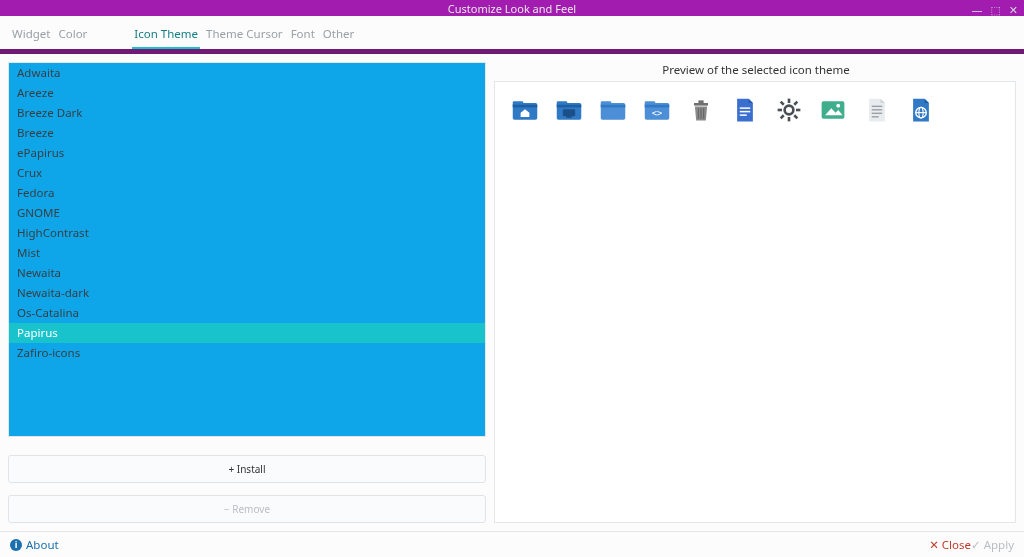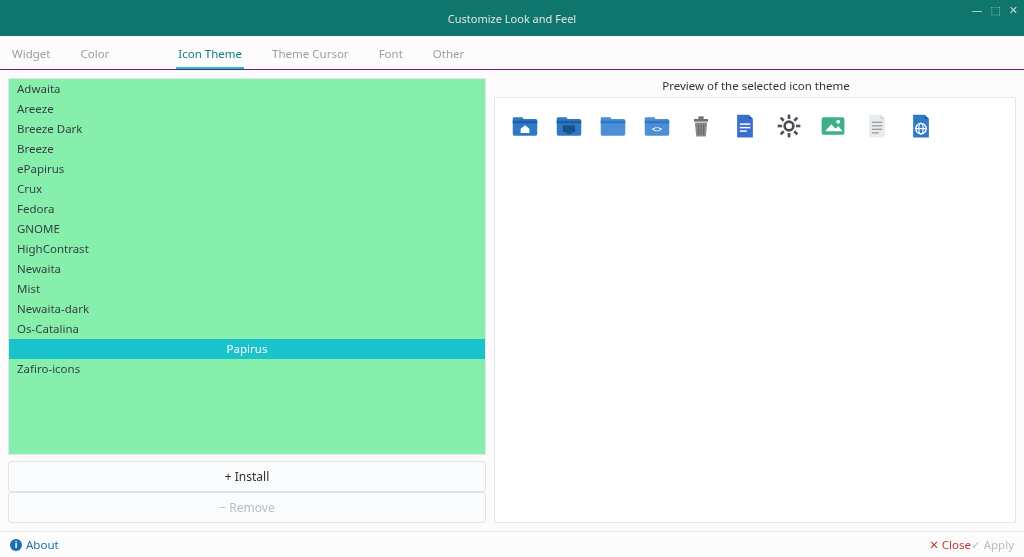--- a/index.html
+++ b/index.html
@@ -1,28 +1,28 @@
 <!DOCTYPE html>
 <html><head>
 <meta charset="utf-8">
 <style>
   * { box-sizing: border-box; margin: 0; padding: 0; }
   body { font-family: "Segoe UI", "Noto Sans", Arial, sans-serif; font-size: 12px; color: #333; background: #fcfcfc; width: 1024px; height: 557px; overflow: hidden; display: flex; flex-direction: column; }
-  .titlebar { background: #0f766e; color: #e6e6e6; height: 36px; display: flex; align-items: center; justify-content: center; position: relative; font-size: 11px; }
+  .titlebar { background: #a21caf; color: #e6e6e6; height: 16px; display: flex; align-items: center; justify-content: center; position: relative; font-size: 11px; }
   .titlebar .wincontrols { position: absolute; right: 6px; top: 0; height: 18px; display: flex; align-items: center; gap: 8px; color: #cfd6da; }
   .titlebar .wincontrols span { cursor: pointer; font-size: 11px; line-height: 1; }
-  .tabs { display: flex; gap: 26px; padding: 6px 10px 0 10px; border-bottom: 1px solid #701a75; font-size: 11.5px; }
+  .tabs { display: flex; gap: 4px; padding: 6px 10px 0 10px; border-bottom: 5px solid #701a75; font-size: 11.5px; }
   .tab { padding: 4px 2px 6px 2px; color: #9aa0a6; cursor: pointer; border-bottom: 2px solid transparent; }
   .tab.active { color: #127e84; border-bottom: 2px solid #19c3cc; margin-left: 39px; }
   .content { flex: 1; display: flex; gap: 8px; padding: 8px; overflow: hidden; }
   .left-col { width: 478px; display: flex; flex-direction: column; gap: 6px; }
-  .theme-list { flex: 1; border: 1px solid #e4e7ea; background: #86efac; overflow-y: auto; }
+  .theme-list { flex: 1; border: 1px solid #e4e7ea; background: #0ea5e9; overflow-y: auto; }
   .theme-item { padding: 3px 8px; font-size: 11.5px; color: #3a3f44; cursor: pointer; line-height: 14px; }
-  .theme-item.selected { background: #19c3cc; color: #fff; text-align: center; }
-  .btn-row .btn { width: 100%; border: 1px solid #e1e4e7; background: #fafbfc; text-align: center; padding: 6px 0; font-size: 12px; color: #333; cursor: pointer; border-radius: 3px; margin-top: 0; }
+  .theme-item.selected { background: #19c3cc; color: #fff; }
+  .btn-row .btn { width: 100%; border: 1px solid #e1e4e7; background: #fafbfc; text-align: center; padding: 6px 0; font-size: 10px; color: #333; cursor: pointer; border-radius: 3px; margin-top: 12px; }
   .btn-row .btn.disabled { color: #b9bec3; cursor: default; }
   .right-col { flex: 1; display: flex; flex-direction: column; text-align: center; }
   .preview-label { font-size: 11.5px; color: #333; padding: 0 0 4px 2px; }
   .preview-box { flex: 1; border: 1px solid #e4e7ea; background: #fff; padding: 14px 16px; }
   .icon-grid { display: flex; gap: 16px; }
   .icon-grid svg { width: 28px; height: 28px; }
   .footer { border-top: 1px solid #e4e7ea; height: 26px; display: flex; align-items: center; padding: 0 10px; font-size: 11.5px; }
   .footer .about { color: #1a6fb0; cursor: pointer; display: flex; align-items: center; gap: 4px; }
   .footer .spacer { flex: 1; }
   .footer .close { color: #c0392b; cursor: pointer; }
@@ -55,22 +55,22 @@
     <div class="theme-list" id="theme-list">
         <div class="theme-item">Adwaita</div>
         <div class="theme-item">Areeze</div>
         <div class="theme-item">Breeze Dark</div>
         <div class="theme-item">Breeze</div>
         <div class="theme-item">ePapirus</div>
         <div class="theme-item">Crux</div>
         <div class="theme-item">Fedora</div>
         <div class="theme-item">GNOME</div>
         <div class="theme-item">HighContrast</div>
+        <div class="theme-item">Mist</div>
         <div class="theme-item">Newaita</div>
-        <div class="theme-item">Mist</div>
         <div class="theme-item">Newaita-dark</div>
         <div class="theme-item">Os-Catalina</div>
         <div class="theme-item selected">Papirus</div>
         <div class="theme-item">Zafiro-icons</div>
       </div>
     <div class="btn-row">
       <div class="btn">+  Install</div>
       <div class="btn disabled">−  Remove</div>
     </div>
   </div>

